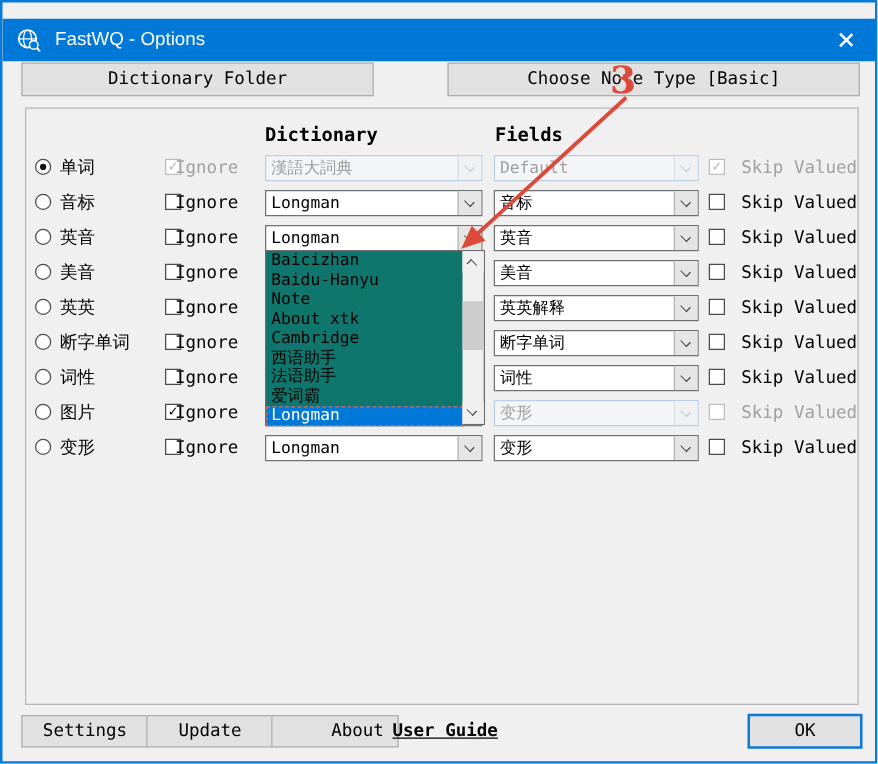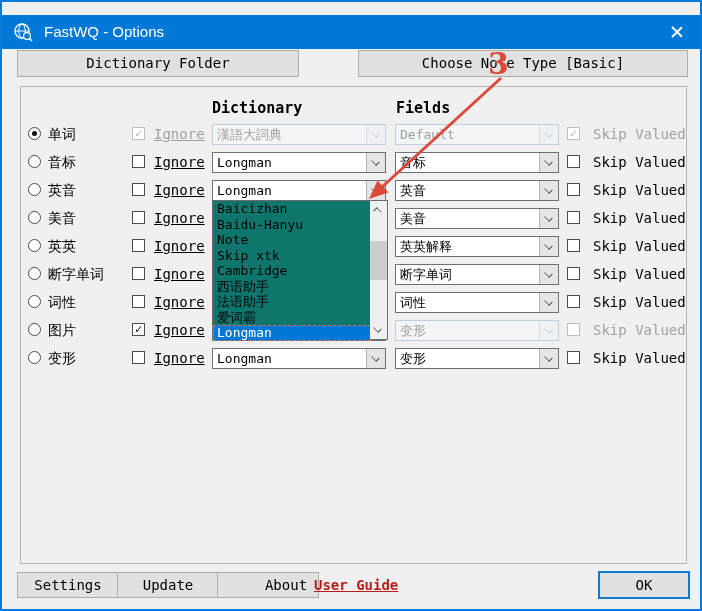--- a/index.html
+++ b/index.html
@@ -43,21 +43,21 @@
   .rlabel { position:absolute; left:46px; top:0; height:28px; line-height:28px; }
 
   .cb { position:absolute; top:7px; width:13px; height:13px; background:#fff;
         border:1px solid #4a4a4a; cursor:pointer; font-size:12px; line-height:11px; text-align:center; }
   .cb.ignore { left:130px; }
   .cb.skip   { left:565px; }
   .cb.checked::after { content:"\2713"; color:#000; font-weight:bold; }
   .cb.dis { border-color:#bdbdbd; }
   .cb.dis.checked::after { color:#b5b5b5; }
   .cb-label { position:absolute; top:0; height:28px; line-height:28px; }
-  .lbl-ignore { left:152px;text-decoration:underline; }
+  .lbl-ignore { left:138px; }
   .lbl-skip   { left:591px; }
   .dis-text { color:#a0a0a0; }
 
   
   .combo { position:absolute; top:4px; height:21px; background:#fff; border:1px solid #707070; cursor:pointer; }
   .combo.dict { left:210px; width:174px; }
   .combo.field{ left:393px; width:164px; }
   .combo .cval { position:absolute; left:4px; top:0; height:19px; line-height:19px; font-size:13px; white-space:nowrap; }
   .combo .arrowbtn { position:absolute; right:0; top:0; bottom:0; width:19px; background:#e5e5e5;
         border-left:1px solid #b4b4b4; }
@@ -82,21 +82,21 @@
         border-left:1.6px solid #505050; border-top:1.6px solid #505050; transform:rotate(45deg) scale(1,.72); }
   .chev-down-g { position:absolute; left:4px; top:3px; width:7px; height:7px;
         border-right:1.6px solid #505050; border-bottom:1.6px solid #505050; transform:rotate(45deg) scale(1,.72); }
   .dl-thumb { position:absolute; left:0; top:40px; width:17px; height:39px; background:#cdcdcd; cursor:grab; }
 
   
   .fbtn { position:absolute; top:570px; width:102px; height:26px; background:#e1e1e1;
           border:1px solid #adadad; text-align:center; line-height:24px; cursor:pointer; }
   #btn-settings { left:15px; } #btn-update { left:115px; } #btn-about { left:215px;padding-left:36px; }
   .link { position:absolute; left:312px; top:570px; height:26px; line-height:26px;
-          color:#b91c1c; text-decoration:underline; font-weight:bold; cursor:pointer; }
+          color:#000000; text-decoration:underline; font-weight:bold; cursor:pointer; }
   #btn-ok { position:absolute; left:596px; top:569px; width:92px; height:28px; background:#e1e1e1;
             border:2px solid #0e7ad3; text-align:center; line-height:24px; cursor:pointer; }
 
   
   .annot { position:absolute; left:0; top:0; width:702px; height:611px; z-index:10; pointer-events:none; }
   .annot text { font-family:"DejaVu Serif",serif; font-weight:bold; }
 </style>
 </head>
 <body>
 
@@ -310,21 +310,21 @@
     </div>
     <span class="cb skip"></span>
     <span class="cb-label lbl-skip">Skip Valued</span>
   </div>
 
   <div class="droplist">
     <div class="items">
       <div class="dl-item">Baicizhan</div>
       <div class="dl-item">Baidu-Hanyu</div>
       <div class="dl-item">Note</div>
-      <div class="dl-item">Skip xtk</div>
+      <div class="dl-item">About xtk</div>
       <div class="dl-item">Cambridge</div>
       <div class="dl-item">西语助手</div>
       <div class="dl-item">法语助手</div>
       <div class="dl-item">爱词霸</div>
       <div class="dl-item sel">Longman</div>
     </div>
     <div class="dl-scroll">
       <div class="dl-up">
           <i class="chev-up-g"></i>
         </div>

